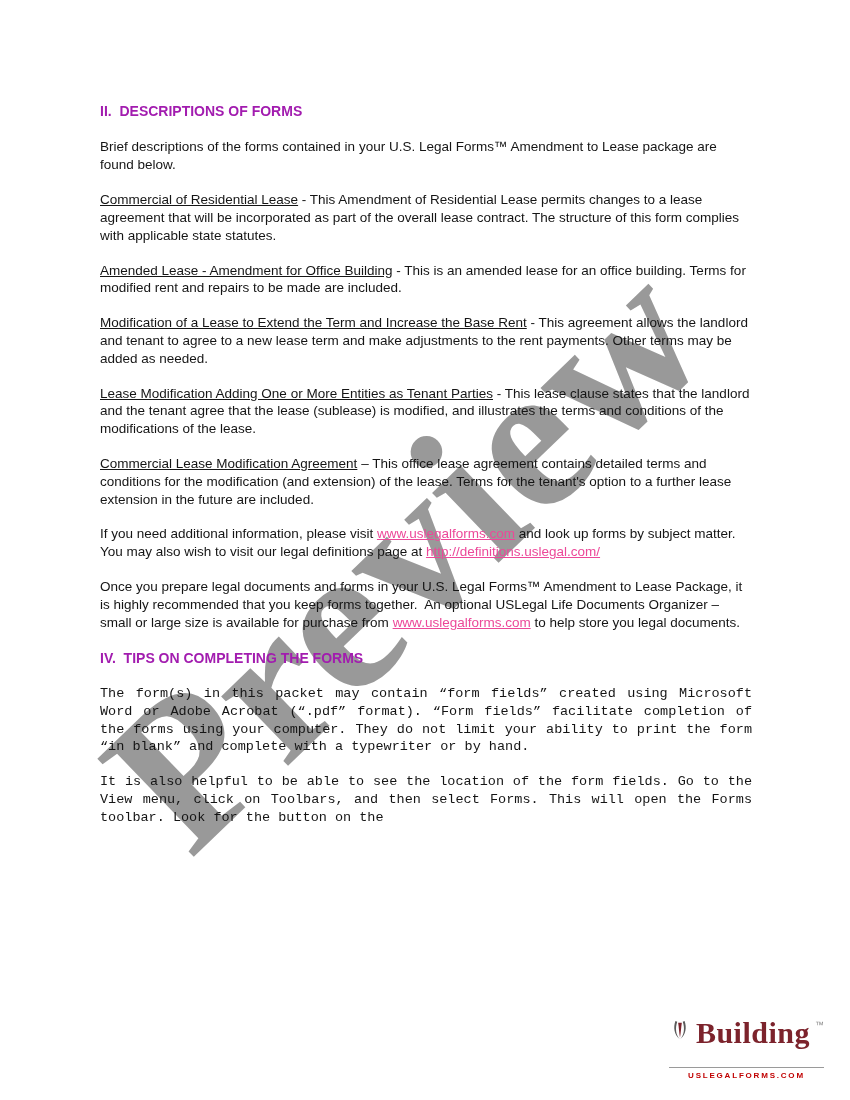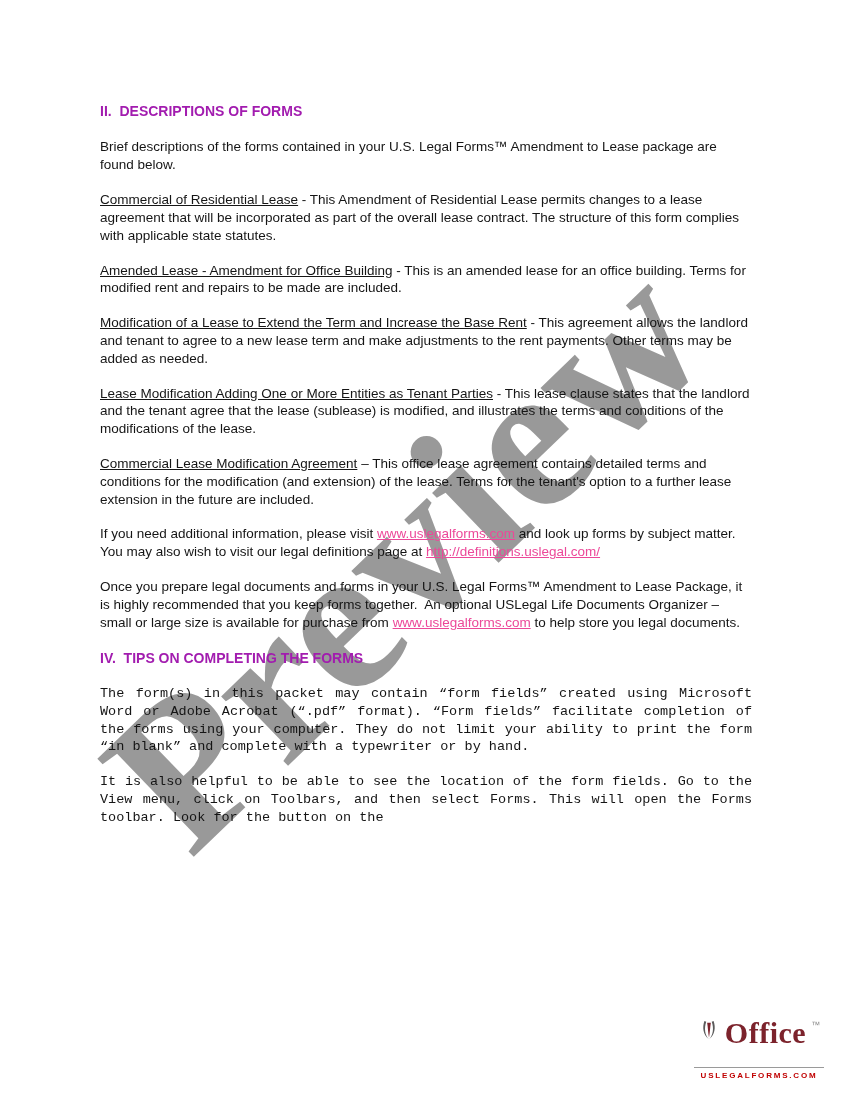--- a/index.html
+++ b/index.html
@@ -137,19 +137,19 @@
 
   <div class="footer">
     <div class="logo-row">
       <span class="laurel">
         <svg width="22" height="24" viewBox="0 0 24 26" aria-hidden="true">
           <path d="M7 2 C4.5 9 5.5 17 12 22 C7.5 18 6.5 10 9 3 Z" fill="#5a5a5a"></path>
           <path d="M17 2 C19.5 9 18.5 17 12 22 C16.5 18 17.5 10 15 3 Z" fill="#5a5a5a"></path>
           <path d="M10 4 C10.8 9 11 15 12 20 C13 15 13.2 9 14 4 Z" fill="#7c232c"></path>
         </svg>
       </span>
-      <span class="logo-text">Office</span>
+      <span class="logo-text">Building</span>
       <span class="logo-tm">™</span>
     </div>
     <div class="tagline">USLEGALFORMS.COM</div>
   </div>
 
 </div>
 
 </body></html>

